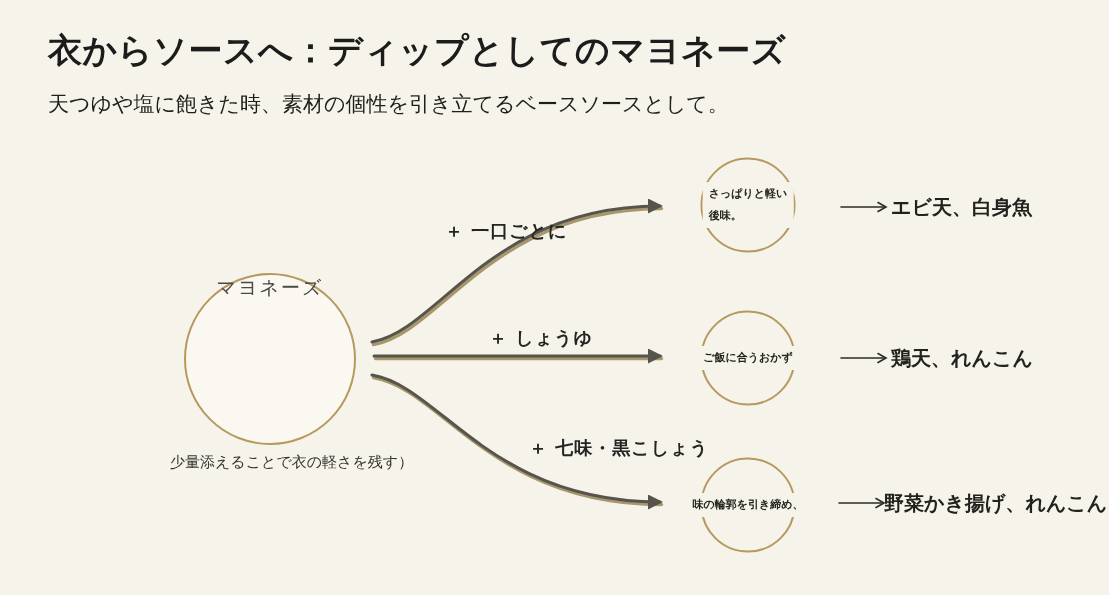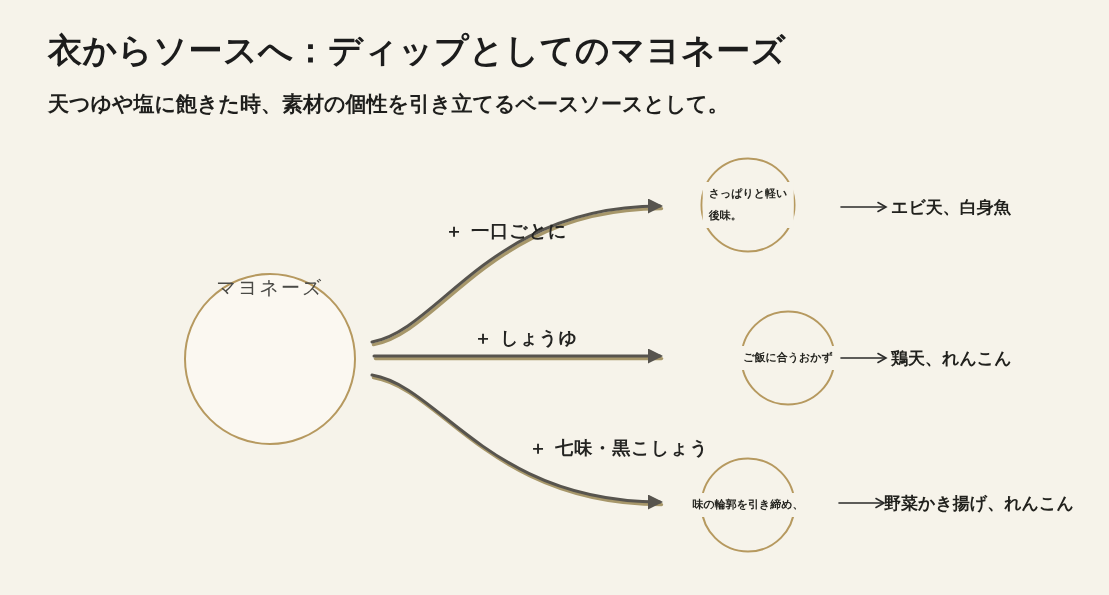--- a/index.html
+++ b/index.html
@@ -8,53 +8,53 @@
   }
   *{box-sizing:border-box;}
   html,body{margin:0;padding:0;}
   body{background:var(--bg);font-family:"DejaVu Sans","Liberation Sans",sans-serif;}
   .stage{position:relative;width:1109px;height:595px;background:var(--bg);overflow:hidden;}
 
   .title{position:absolute;left:48px;top:28px;margin:0;
     font-family:"DejaVu Serif","Liberation Serif",serif;
     font-size:34px;font-weight:700;color:var(--ink);letter-spacing:.5px;white-space:nowrap;}
   .subtitle{position:absolute;left:48px;top:90px;margin:0;
-    font-size:21px;font-weight:700;color:#1e1e1c;white-space:nowrap;}
+    font-size:21px;font-weight:400;color:#1e1e1c;white-space:nowrap;}
 
   .flow-svg{position:absolute;left:0;top:0;pointer-events:none;}
 
   .mayo{position:absolute;left:184px;top:273px;width:172px;height:172px;
     border:2.5px solid var(--gold);border-radius:50%;background:var(--circle-fill);
     display:flex;align-items:flex-start;justify-content:center;}
   .mayo-label{font-size:19px;letter-spacing:2px;color:#4a4a46;font-weight:500;}
 
   .note{position:absolute;left:170px;top:450px;font-size:15px;line-height:25px;
     color:var(--note-ink);font-weight:500;white-space:nowrap;}
 
   .blabel{position:absolute;font-size:18px;font-weight:600;color:#242422;
     letter-spacing:1px;white-space:nowrap;}
   .blabel-1{left:445px;top:219px;}
-  .blabel-2{left:474px;top:326px;}
+  .blabel-2{left:489px;top:326px;}
   .blabel-3{left:529px;top:436px;}
 
   .enode{position:absolute;width:96px;height:96px;}
   .enode-1{left:700px;top:157px;}
-  .enode-2{left:740px;top:310px;}
+  .enode-2{left:700px;top:310px;}
   .enode-3{left:700px;top:457px;}
   .enode svg{position:absolute;left:0;top:0;}
   .etext{position:absolute;left:50%;top:50%;transform:translate(-50%,-50%);
     background:var(--bg);padding:1px 6px;font-size:11px;font-weight:700;
     line-height:22px;color:var(--text-ink);white-space:nowrap;}
 
   .tarrow{position:absolute;width:52px;height:14px;}
   .tarrow-1{left:840px;top:200px;}
   .tarrow-2{left:840px;top:351px;}
   .tarrow-3{left:838px;top:496px;}
 
-  .result{position:absolute;font-size:17px;font-weight:700;color:#21211d;
+  .result{position:absolute;font-size:20px;font-weight:700;color:#21211d;
     white-space:nowrap;line-height:21px;}
   .result-1{left:891px;top:197px;}
   .result-2{left:891px;top:348px;}
   .result-3{left:884px;top:493px;}
 </style>
 </head>
 <body>
 
 <div class="stage">
 
@@ -79,20 +79,21 @@
         <path d="M 372 375 C 440 386 490 502 660 502" marker-end="url(#ah)"></path>
       </g>
     </g>
   </svg>
 
   <div class="mayo">
     <span class="mayo-label">マヨネーズ</span>
   </div>
 
   <div class="note">
+    <div>少量添えることで衣の軽さを残す）</div>
   </div>
 
   <div class="blabel blabel-1">＋ 一口ごとに</div>
   <div class="blabel blabel-2">＋ しょうゆ</div>
   <div class="blabel blabel-3">＋ 七味・黒こしょう</div>
 
   <div class="enode enode-1">
     <svg width="96" height="96">
       <circle cx="48" cy="48" r="46.5" fill="none" stroke="#b6995f" stroke-width="2"></circle>
     </svg>

